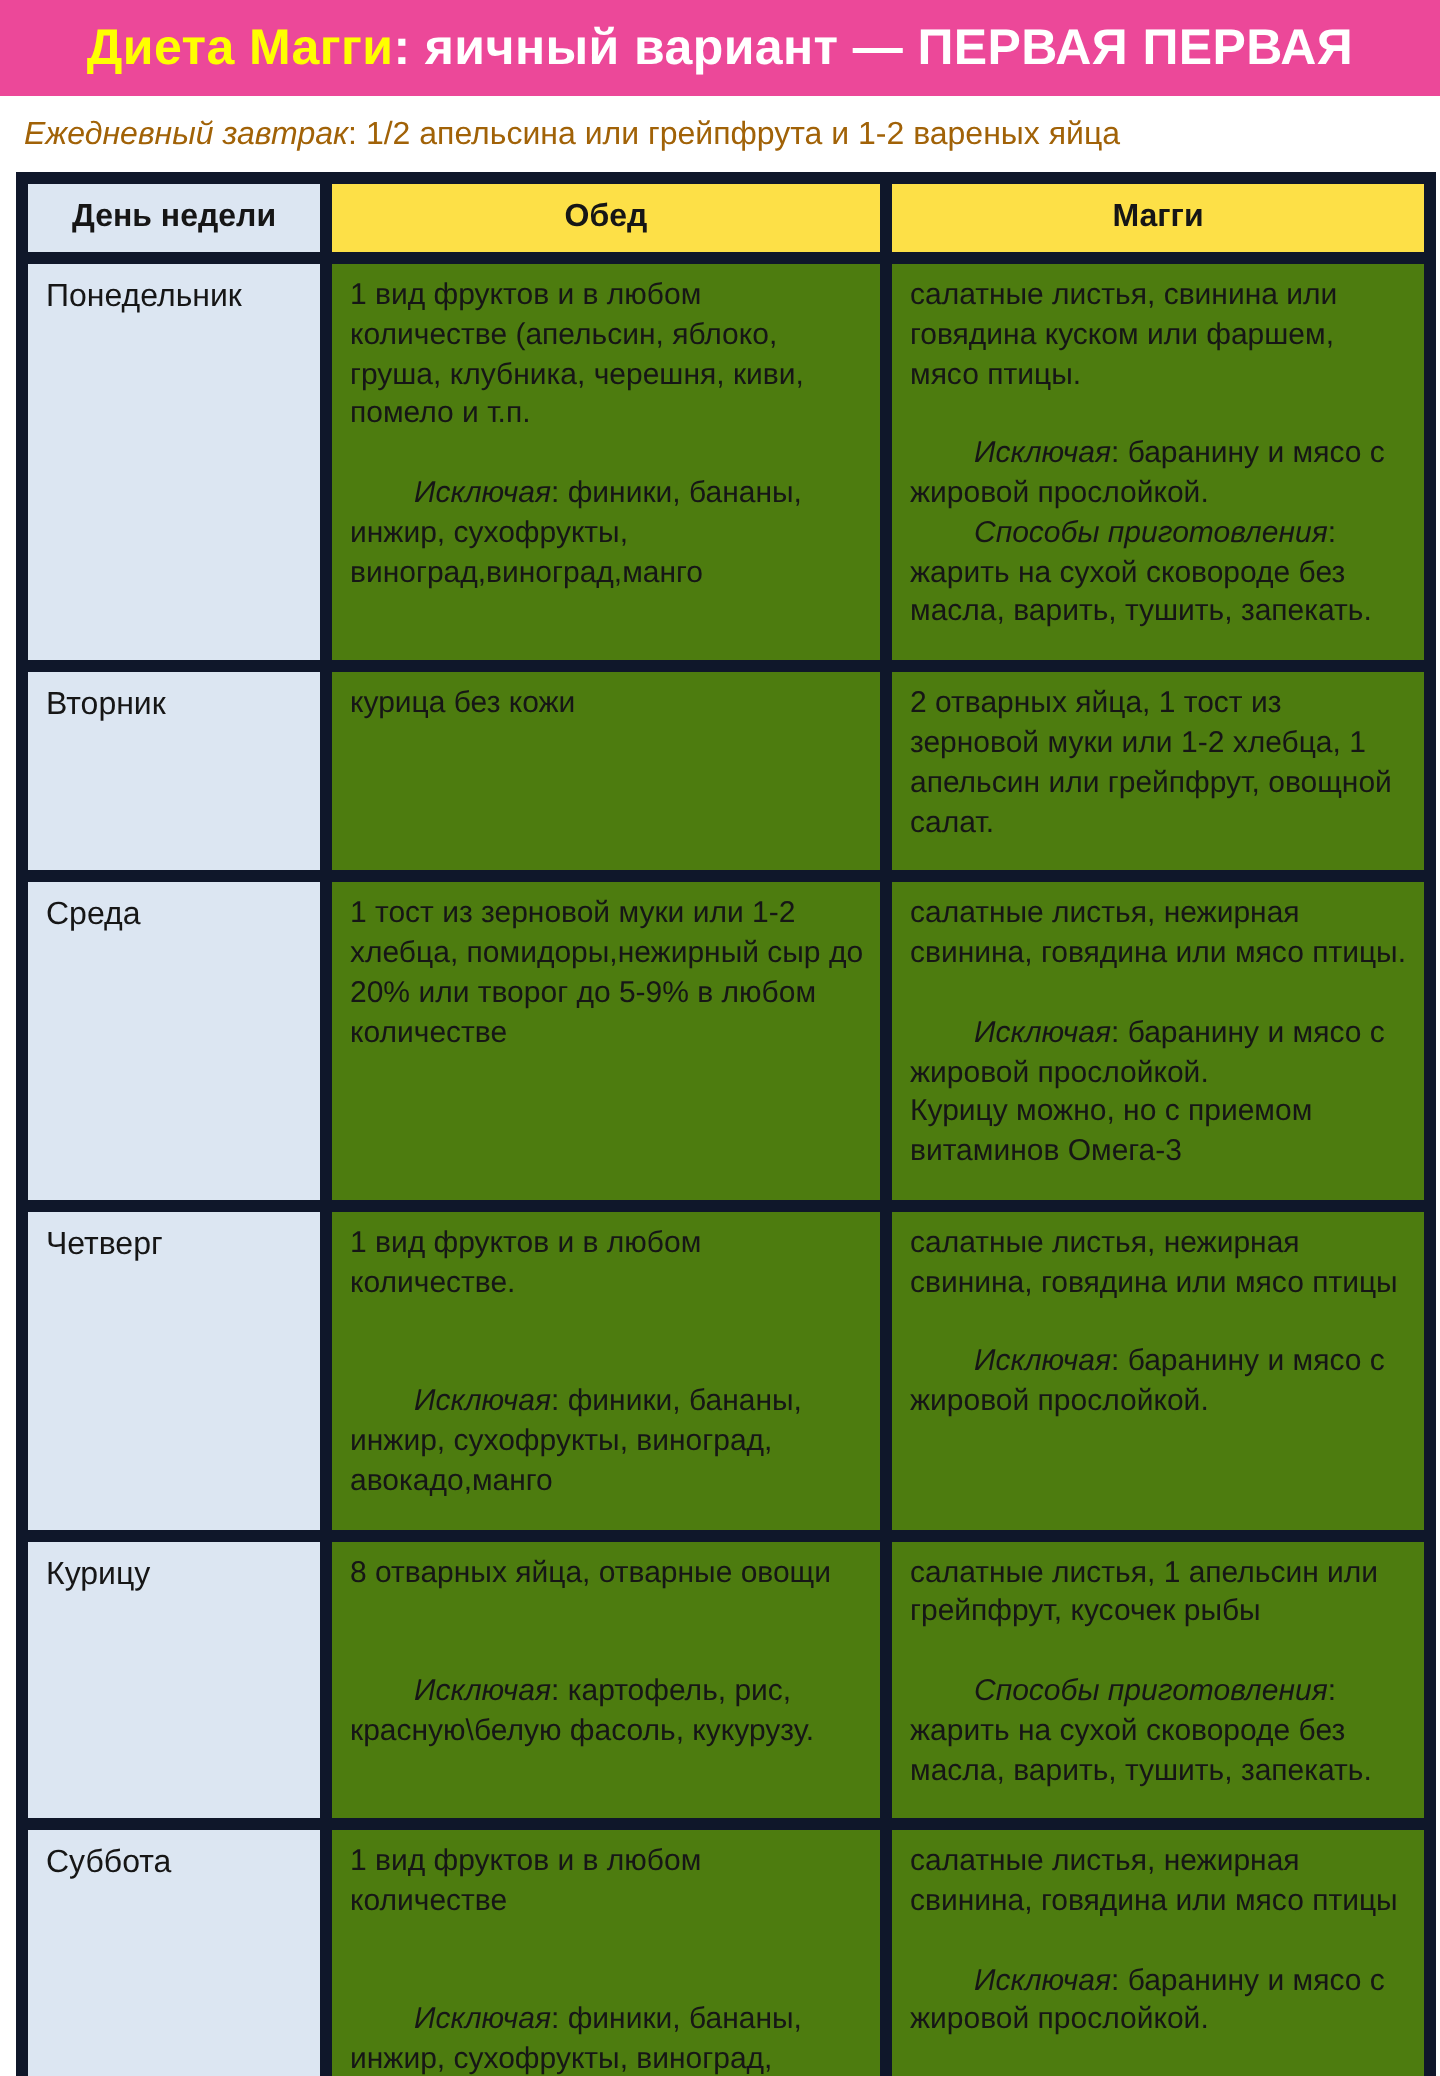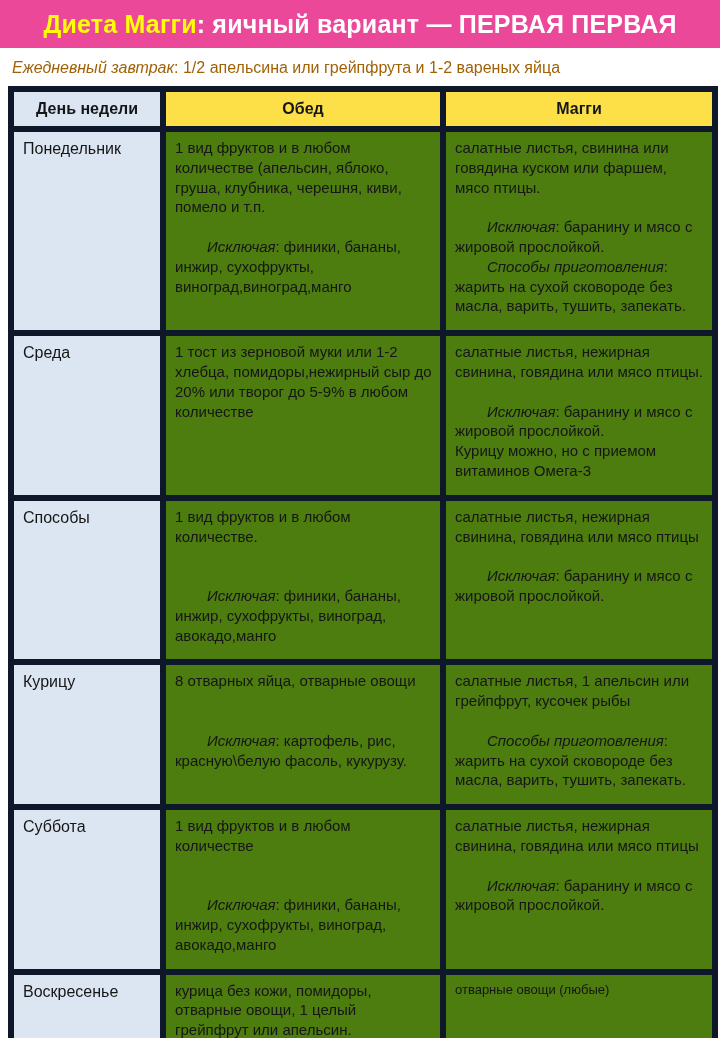--- a/index.html
+++ b/index.html
@@ -100,33 +100,42 @@
           <div class="para"><em>Исключая</em><span>: финики, бананы, инжир, сухофрукты, виноград,виноград,манго</span></div>
         </td>
         <td class="meal-cell">
           <div class="para"><span>салатные листья, свинина или говядина куском или фаршем, мясо птицы.</span></div>
           <div class="para">&nbsp;</div>
           <div class="para"><em>Исключая</em><span>: баранину и мясо с жировой прослойкой.</span></div>
           <div class="para"><em>Способы приготовления</em><span>: жарить на сухой сковороде без масла, варить, тушить, запекать.</span></div>
         </td>
       </tr>
       <tr>
+        <td class="day-cell">Вторник</td>
+        <td class="meal-cell">
+          <div class="para"><span>курица без кожи</span></div>
+        </td>
+        <td class="meal-cell">
+          <div class="para"><span>2 отварных яйца, 1 тост из зерновой муки или 1-2 хлебца, 1 апельсин или грейпфрут, овощной салат.</span></div>
+        </td>
+      </tr>
+      <tr>
         <td class="day-cell">Среда</td>
         <td class="meal-cell">
           <div class="para"><span>1 тост из зерновой муки или 1-2 хлебца, помидоры,нежирный сыр до 20% или творог до 5-9% в любом количестве</span></div>
         </td>
         <td class="meal-cell">
           <div class="para"><span>салатные листья, нежирная свинина, говядина или мясо птицы.</span></div>
           <div class="para">&nbsp;</div>
           <div class="para"><em>Исключая</em><span>: баранину и мясо с жировой прослойкой.</span></div>
           <div class="para"><span>Курицу можно, но с приемом витаминов Омега-3</span></div>
         </td>
       </tr>
       <tr>
-        <td class="day-cell">Способы</td>
+        <td class="day-cell">Четверг</td>
         <td class="meal-cell">
           <div class="para"><span>1 вид фруктов и в любом количестве.</span></div>
           <div class="para">&nbsp;</div>
           <div class="para">&nbsp;</div>
           <div class="para"><em>Исключая</em><span>: финики, бананы, инжир, сухофрукты, виноград, авокадо,манго</span></div>
         </td>
         <td class="meal-cell">
           <div class="para"><span>салатные листья, нежирная свинина, говядина или мясо птицы</span></div>
           <div class="para">&nbsp;</div>
           <div class="para"><em>Исключая</em><span>: баранину и мясо с жировой прослойкой.</span></div>

